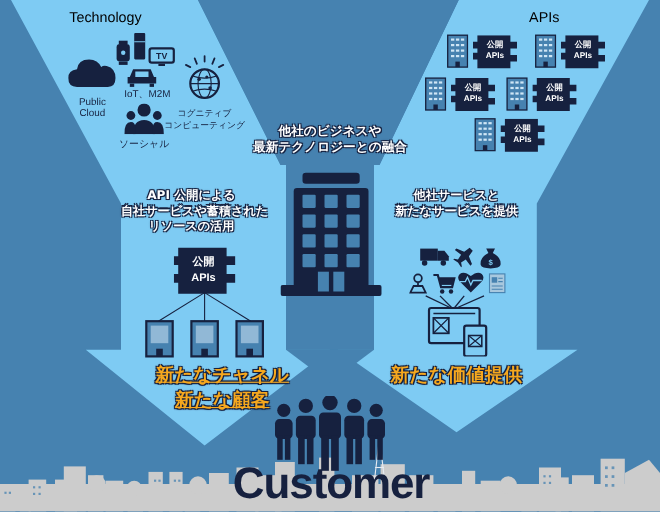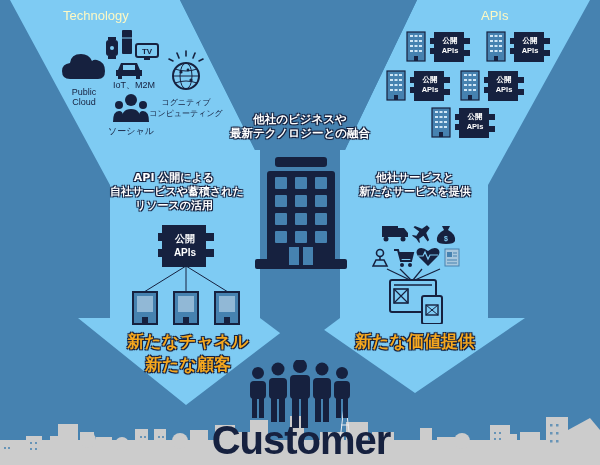--- a/index.html
+++ b/index.html
@@ -13,21 +13,21 @@
     text-shadow: -1px -1px 0 #16213f, 1px -1px 0 #16213f, -1px 1px 0 #16213f, 1px 1px 0 #16213f, 0 0 2px #16213f;
     white-space:nowrap;
   }
   .outline-orange {
     color:#f6a81e; font-weight:bold; font-size:17px; line-height:23px; text-align:center;
     text-shadow: -1px -1px 0 #16213f, 1px -1px 0 #16213f, -1px 1px 0 #16213f, 1px 1px 0 #16213f, 0 0 2px #16213f;
     white-space:nowrap;
   }
   .small-label { font-size:8.5px; line-height:10px; text-align:center; white-space:nowrap; }
   .api-text { color:#fff; font-weight:bold; text-align:center; font-family:"Liberation Sans", sans-serif; }
-  .title { font-family:"Liberation Sans", sans-serif; font-size:13px; color:#fef9c3; }
+  .title { font-family:"Liberation Sans", sans-serif; font-size:13px; color:#000000; }
   .customer { font-family:"Liberation Sans", sans-serif; font-weight:900; font-size:40px; color:#16213f; letter-spacing:-1px; }
 </style>
 </head>
 <body>
 
 <div id="stage">
 
   <svg class="bg" width="600" height="465" viewBox="0 0 600 465">
     <rect x="0" y="0" width="600" height="465" fill="#4682b0"></rect>
 
@@ -364,21 +364,21 @@
       <rect x="7" y="30" width="16" height="16" opacity="0.55"></rect>
         <rect x="48" y="30" width="16" height="16" opacity="0.55"></rect>
         <rect x="89" y="30" width="16" height="16" opacity="0.55"></rect>
     </g>
     <g fill="#16213f">
         <rect x="12" y="51" width="6" height="7"></rect>
         <rect x="53" y="51" width="6" height="7"></rect>
         <rect x="94" y="51" width="6" height="7"></rect>
       </g>
   </svg>
-  <div class="abs outline-orange" style="left:108px;top:330px;width:160px;">
+  <div class="abs outline-orange" style="left:122px;top:330px;width:160px;text-decoration:underline;">
     <div>新たなチャネル</div>
     <div>新たな顧客</div>
   </div>
 
   <div class="abs outline-white" style="left:340px;top:171px;width:150px;">
     <div>他社サービスと</div>
     <div>新たなサービスを提供</div>
   </div>
   <svg class="abs" style="left:372px;top:222px;" width="90" height="48" viewBox="0 0 90 48">
 

